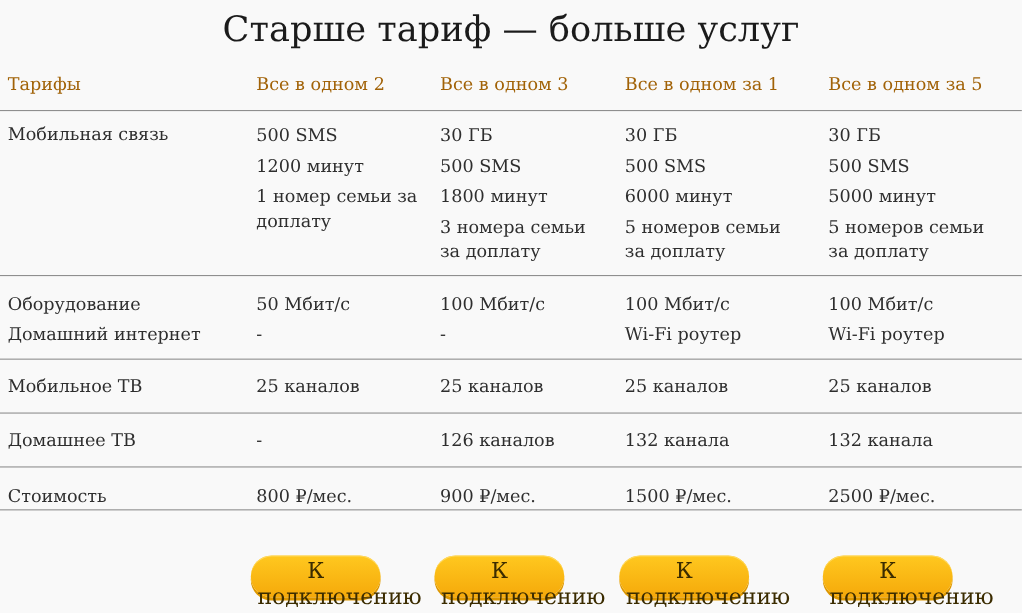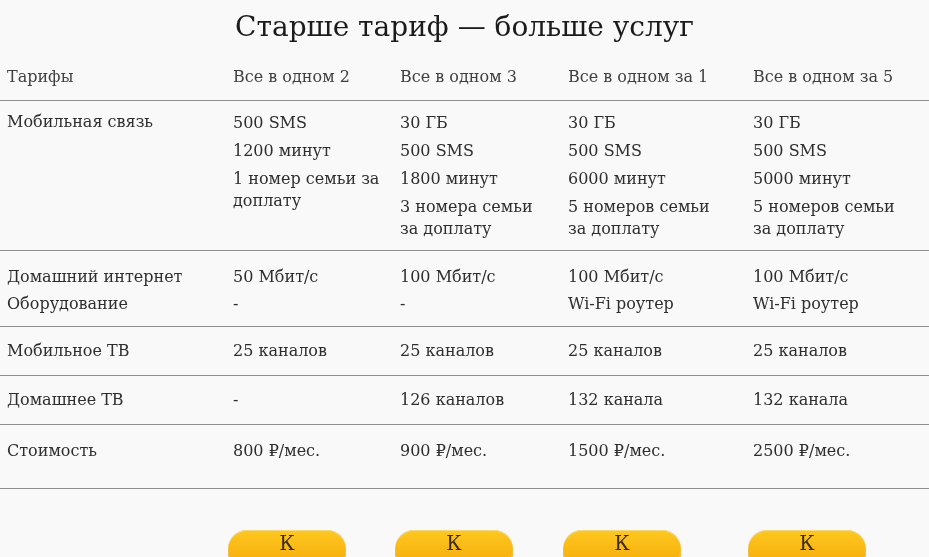--- a/index.html
+++ b/index.html
@@ -5,43 +5,43 @@
   html,body{margin:0;padding:0;}
   body{
     width:929px;height:557px;
     background:#f9f9f9;
     font-family:"DejaVu Serif","Liberation Serif",serif;
     font-size:16px;color:#2e2e2e;
     overflow:hidden;
   }
   .page-title{
     text-align:center;
-    font-size:28px;
+    font-size:32px;
     color:#1b1b1b;
     padding:10px 0 12px 0;
     line-height:33px;
   }
   .tariff-table{width:929px;}
   .t-row{
     display:grid;
     grid-template-columns:226px 167px 168px 185px 1fr;
     border-bottom:1px solid #8f8f8f;
     padding-left:7px;
     box-sizing:border-box;
   }
   .t-row.no-border{border-bottom:none;}
   .header-row{padding-top:12px;padding-bottom:14px;}
-  .header-row .cell{font-size:16px;color:#404040;}
+  .header-row .cell{font-size:16px;color:#a16207;}
   .mobile-row{padding-top:11px;padding-bottom:4px;}
   .mobile-row .cell div{line-height:22px;margin-bottom:6px;}
   .mobile-row .family{max-width:150px;}
   .internet-row{padding-top:12px;padding-bottom:9px;}
   .internet-row .cell div{line-height:27px;}
   .tv-row{padding-top:14px;padding-bottom:15px;}
-  .price-row{padding-top:16px;padding-bottom:28px;}
+  .price-row{padding-top:16px;padding-bottom:3px;}
   .cell{padding-right:12px;}
   .buttons-row{margin-top:41px;border-bottom:none;}
   .connect-btn{
     width:118px;height:38px;
     border:none;
     border-radius:19px;
     background:linear-gradient(#ffc81f,#f5a90a);
     box-shadow:0 3px 0 #dd9700, inset 0 1px 0 #ffd95e;
     color:#3b2c00;
     font-family:"DejaVu Serif","Liberation Serif",serif;
@@ -87,22 +87,22 @@
     <div class="cell">
       <div>30 ГБ</div>
       <div>500 SMS</div>
       <div>5000 минут</div>
       <div class="family">5 номеров семьи за доплату</div>
     </div>
   </div>
 
   <div class="t-row internet-row">
     <div class="cell">
+      <div>Оборудование</div>
       <div>Домашний интернет</div>
-      <div>Оборудование</div>
     </div>
     <div class="cell">
       <div>50 Мбит/с</div>
       <div>-</div>
     </div>
     <div class="cell">
       <div>100 Мбит/с</div>
       <div>-</div>
     </div>
     <div class="cell">

